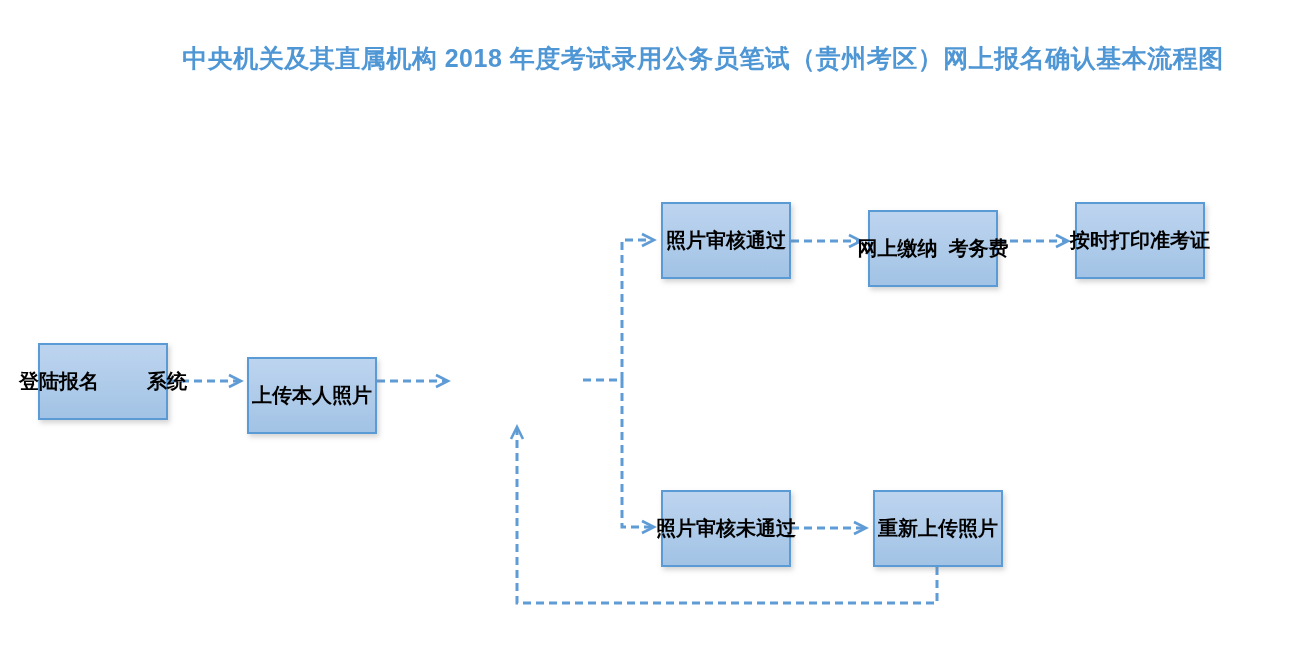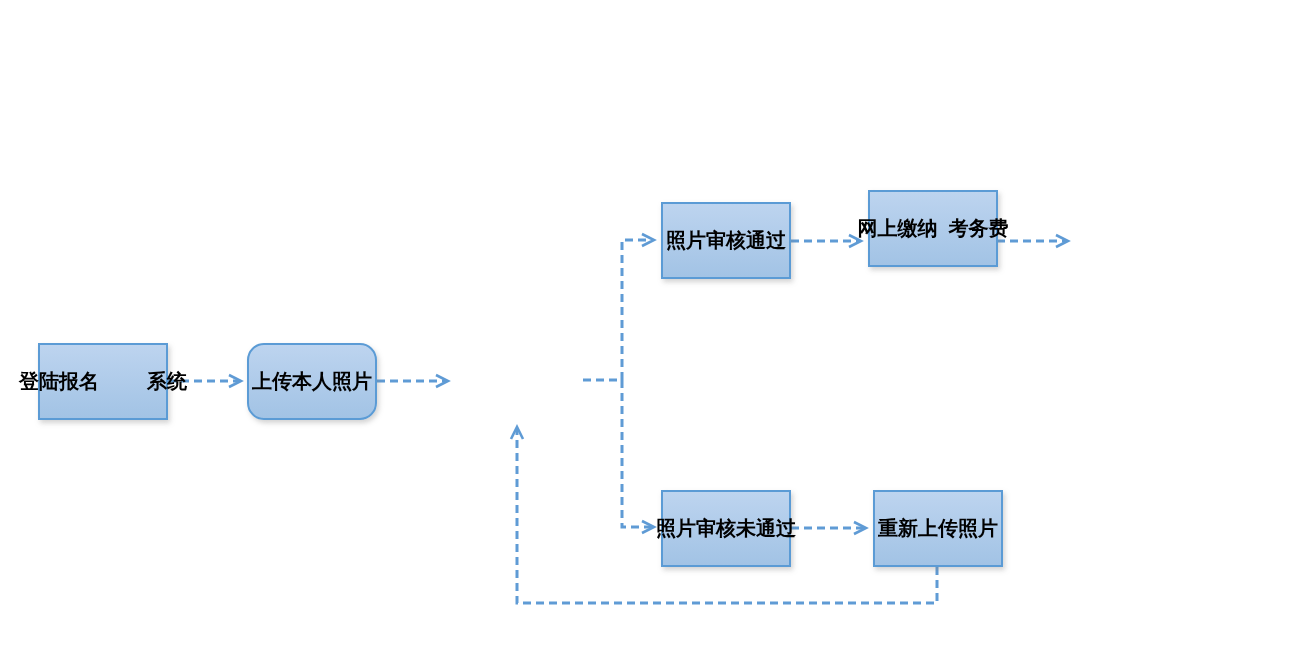--- a/index.html
+++ b/index.html
@@ -49,33 +49,34 @@
     align-items: center;
     justify-content: center;
     font-size: 20px;
     font-weight: bold;
     color: #000000;
     line-height: 29px;
     text-align: center;
     white-space: nowrap;
   }
   .n-login    { left: 38px;   top: 343px; gap: 48px; }
-  .n-upload   { left: 247px;  top: 343px; border-radius: 17px; }
+  .n-upload   { left: 247px;  top: 357px; }
   .n-submit   { left: 453px;  top: 345px; }
   .n-pass     { left: 661px;  top: 202px; }
-  .n-pay      { left: 868px;  top: 190px; gap: 11px; }
+  .n-pay      { left: 868px;  top: 210px; gap: 11px; }
   .n-print    { left: 1075px; top: 202px; }
   .n-fail     { left: 661px;  top: 490px; }
   .n-reupload { left: 873px;  top: 490px; }
 </style>
 </head>
 <body>
 
 <div class="canvas">
 
+  <div class="title">中央机关及其直属机构 2018 年度考试录用公务员笔试（贵州考区）网上报名确认基本流程图</div>
 
   <svg class="wires" viewBox="0 0 1306 647" xmlns="http://www.w3.org/2000/svg">
     <defs>
       <marker id="arrow" markerWidth="18" markerHeight="16" refX="13" refY="8" orient="auto" markerUnits="userSpaceOnUse">
         <path d="M2,2 L14,8 L2,14" fill="none" stroke="#5f9bd5" stroke-width="2.6"></path>
       </marker>
     </defs>
     <path class="connector" d="M168,381 L240,381" marker-end="url(#arrow)"></path>
     <path class="connector" d="M377,381 L447,381" marker-end="url(#arrow)"></path>
     <path class="connector" d="M583,380 L622,380 L622,240 L653,240" marker-end="url(#arrow)"></path>
@@ -100,20 +101,24 @@
   <div class="node n-pass">
     <span>照片审核</span>
     <span>通过</span>
   </div>
 
   <div class="node n-pay">
     <span>网上缴纳</span>
     <span>考务费</span>
   </div>
 
+  <div class="node n-print">
+    <span>按时打印</span>
+    <span>准考证</span>
+  </div>
 
   <div class="node n-fail">
     <span>照片审核</span>
     <span>未通过</span>
   </div>
 
   <div class="node n-reupload">
     <span>重新上传</span>
     <span>照片</span>
   </div>

